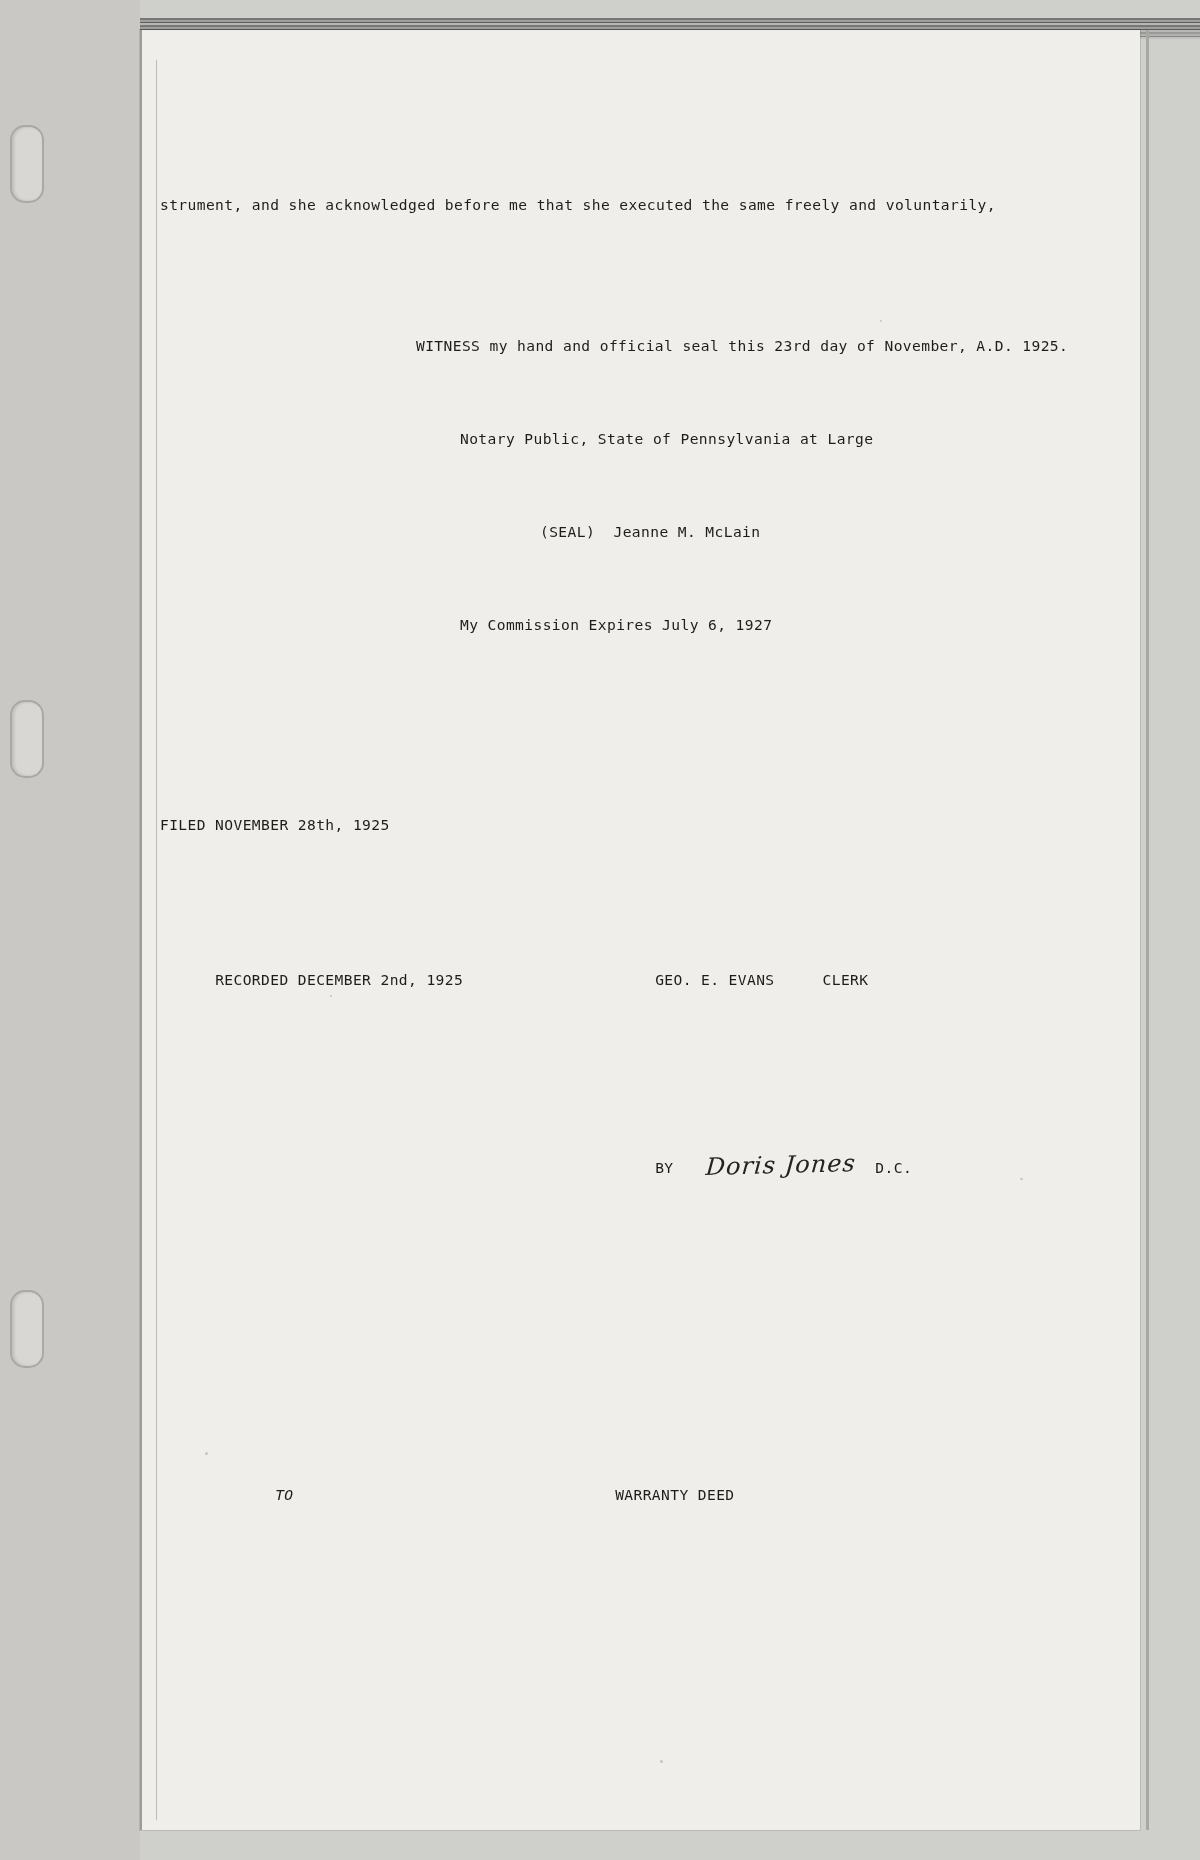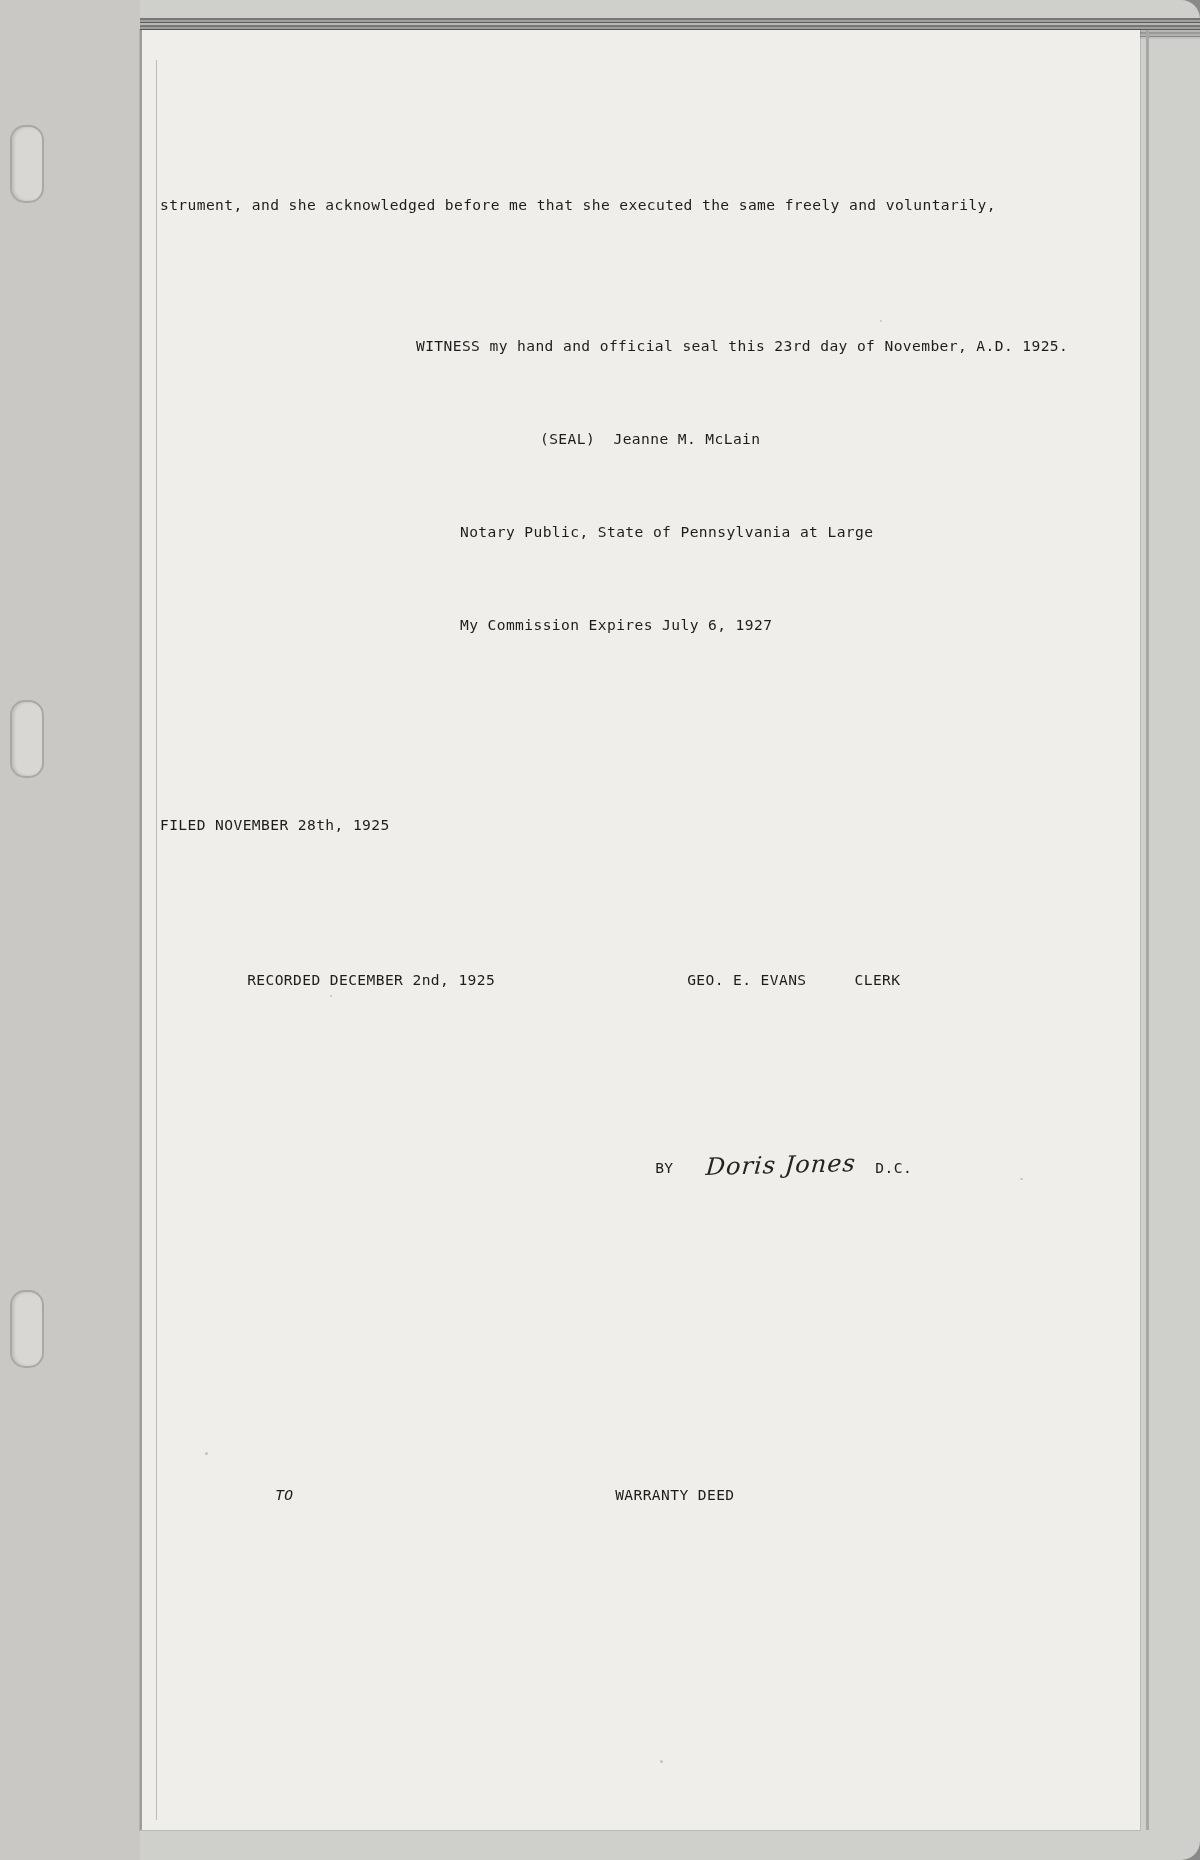--- a/index.html
+++ b/index.html
@@ -13,21 +13,20 @@
     overflow: hidden;
     font-family: "DejaVu Sans Mono", "Liberation Mono", monospace;
   }
 
   
   #scan {
     position: relative;
     width: 1200px;
     height: 1860px;
     background: #cfcfcb;
-    border-radius: 19px;
   }
 
   
   #paper {
     position: absolute;
     left: 140px;
     top: 30px;
     width: 1000px;
     height: 1800px;
     background: #efeeea;
@@ -167,29 +166,29 @@
   <div id="paper"></div>
   <div class="page-edge"></div>
   <div class="page-edge right"></div>
   <div class="margin-line"></div>
 
   <div id="body">
 
     <div class="line">strument, and she acknowledged before me that she executed the same freely and voluntarily,</div>
 
     <div class="line indent-2">WITNESS my hand and official seal this 23rd day of November, A.D. 1925.</div>
+    <div class="line indent-3">Notary Public, State of Pennsylvania at Large</div>
     <div class="line indent-4">(SEAL)  Jeanne M. McLain</div>
-    <div class="line indent-3">Notary Public, State of Pennsylvania at Large</div>
     <div class="line indent-3">My Commission Expires July 6, 1927</div>
 
     <div class="gap-sm"></div>
     <div class="line">FILED NOVEMBER 28th, 1925</div>
 
     <div class="sig-row">
-      <span class="line" style="display:inline-block;width:440px;margin-left:32px;">RECORDED DECEMBER 2nd, 1925</span><span>GEO. E. EVANS</span><span style="display:inline-block;width:48px;"></span><span>CLERK</span>
+      <span class="line" style="display:inline-block;width:440px;">RECORDED DECEMBER 2nd, 1925</span><span>GEO. E. EVANS</span><span style="display:inline-block;width:48px;"></span><span>CLERK</span>
     </div>
 
     <div class="sig-row" style="padding-left:440px;">
       <span>BY</span><span style="display:inline-block;width:26px;"></span><span class="handwriting">Doris Jones</span><span style="display:inline-block;width:14px;"></span><span>D.C.</span>
     </div>
 
     <div class="gap-lg"></div>
 
     <div class="sig-row">
       <span class="indent-to" style="display:inline-block;width:340px;">TO</span><span>WARRANTY DEED</span>

